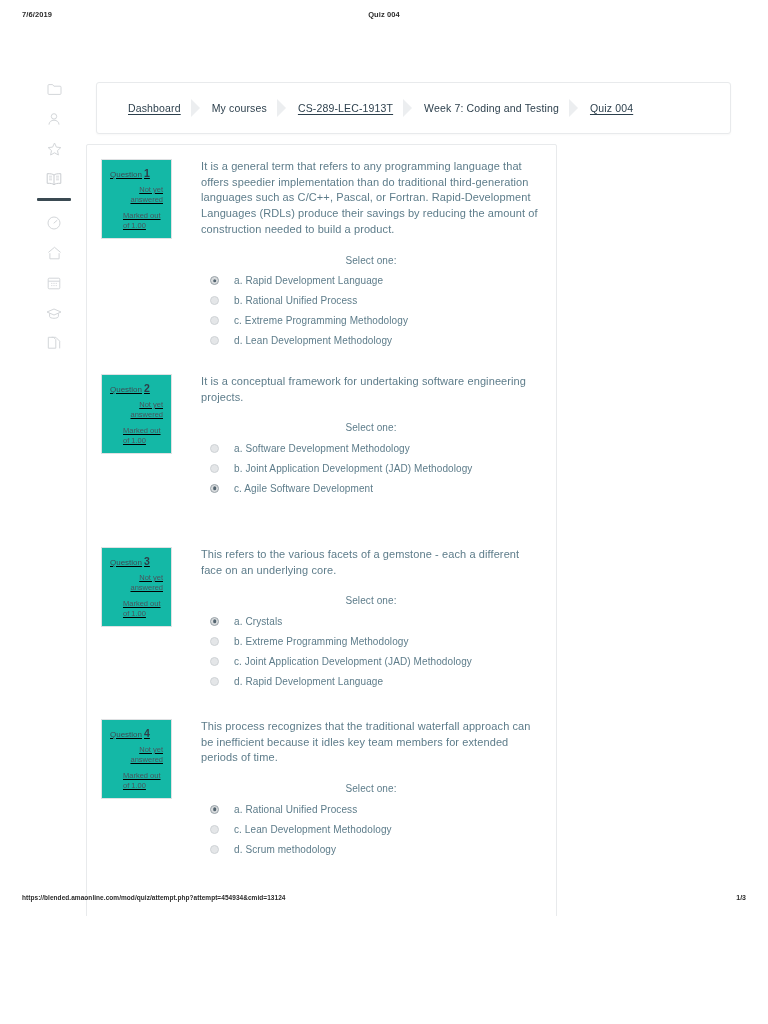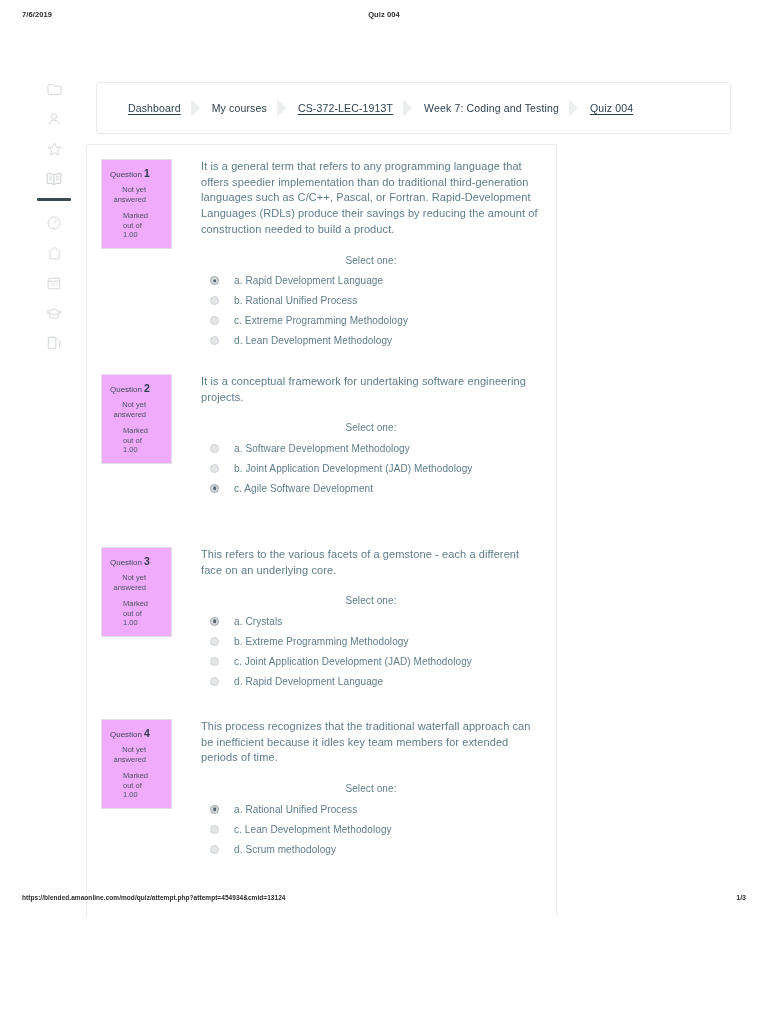--- a/index.html
+++ b/index.html
@@ -168,22 +168,23 @@
   .qblock.q3 { top: 402px; }
   .qblock.q4 { top: 574px; }
 
   .qinfo {
     position: absolute;
     left: 0;
     top: 0;
     width: 71px;
     min-height: 78px;
     border: 1px solid #dfe1e3;
-    padding: 7px 25px 8px 8px;
-    background: #f0abfc;
+    padding: 7px 8px 8px 8px;
+    background: #14b8a6;
+    text-decoration: underline;
   }
   .qinfo-title {
     font-size: 8px;
     color: #3f4b54;
     margin-bottom: 6px;
     white-space: nowrap;
   }
   .qinfo-title b {
     font-size: 10.5px;
     font-weight: bold;
@@ -362,21 +363,21 @@
       </span>
     </div>
 
   </div>
 
   <nav class="breadcrumb-card">
     <span class="crumb link">Dashboard</span>
     <span class="crumb-sep"></span>
     <span class="crumb">My courses</span>
     <span class="crumb-sep"></span>
-    <span class="crumb link">CS-372-LEC-1913T</span>
+    <span class="crumb link">CS-289-LEC-1913T</span>
     <span class="crumb-sep"></span>
     <span class="crumb">Week 7: Coding and Testing</span>
     <span class="crumb-sep"></span>
     <span class="crumb link">Quiz 004</span>
   </nav>
 
   <main class="content-card">
 
     <section class="qblock q1">
       <aside class="qinfo">

